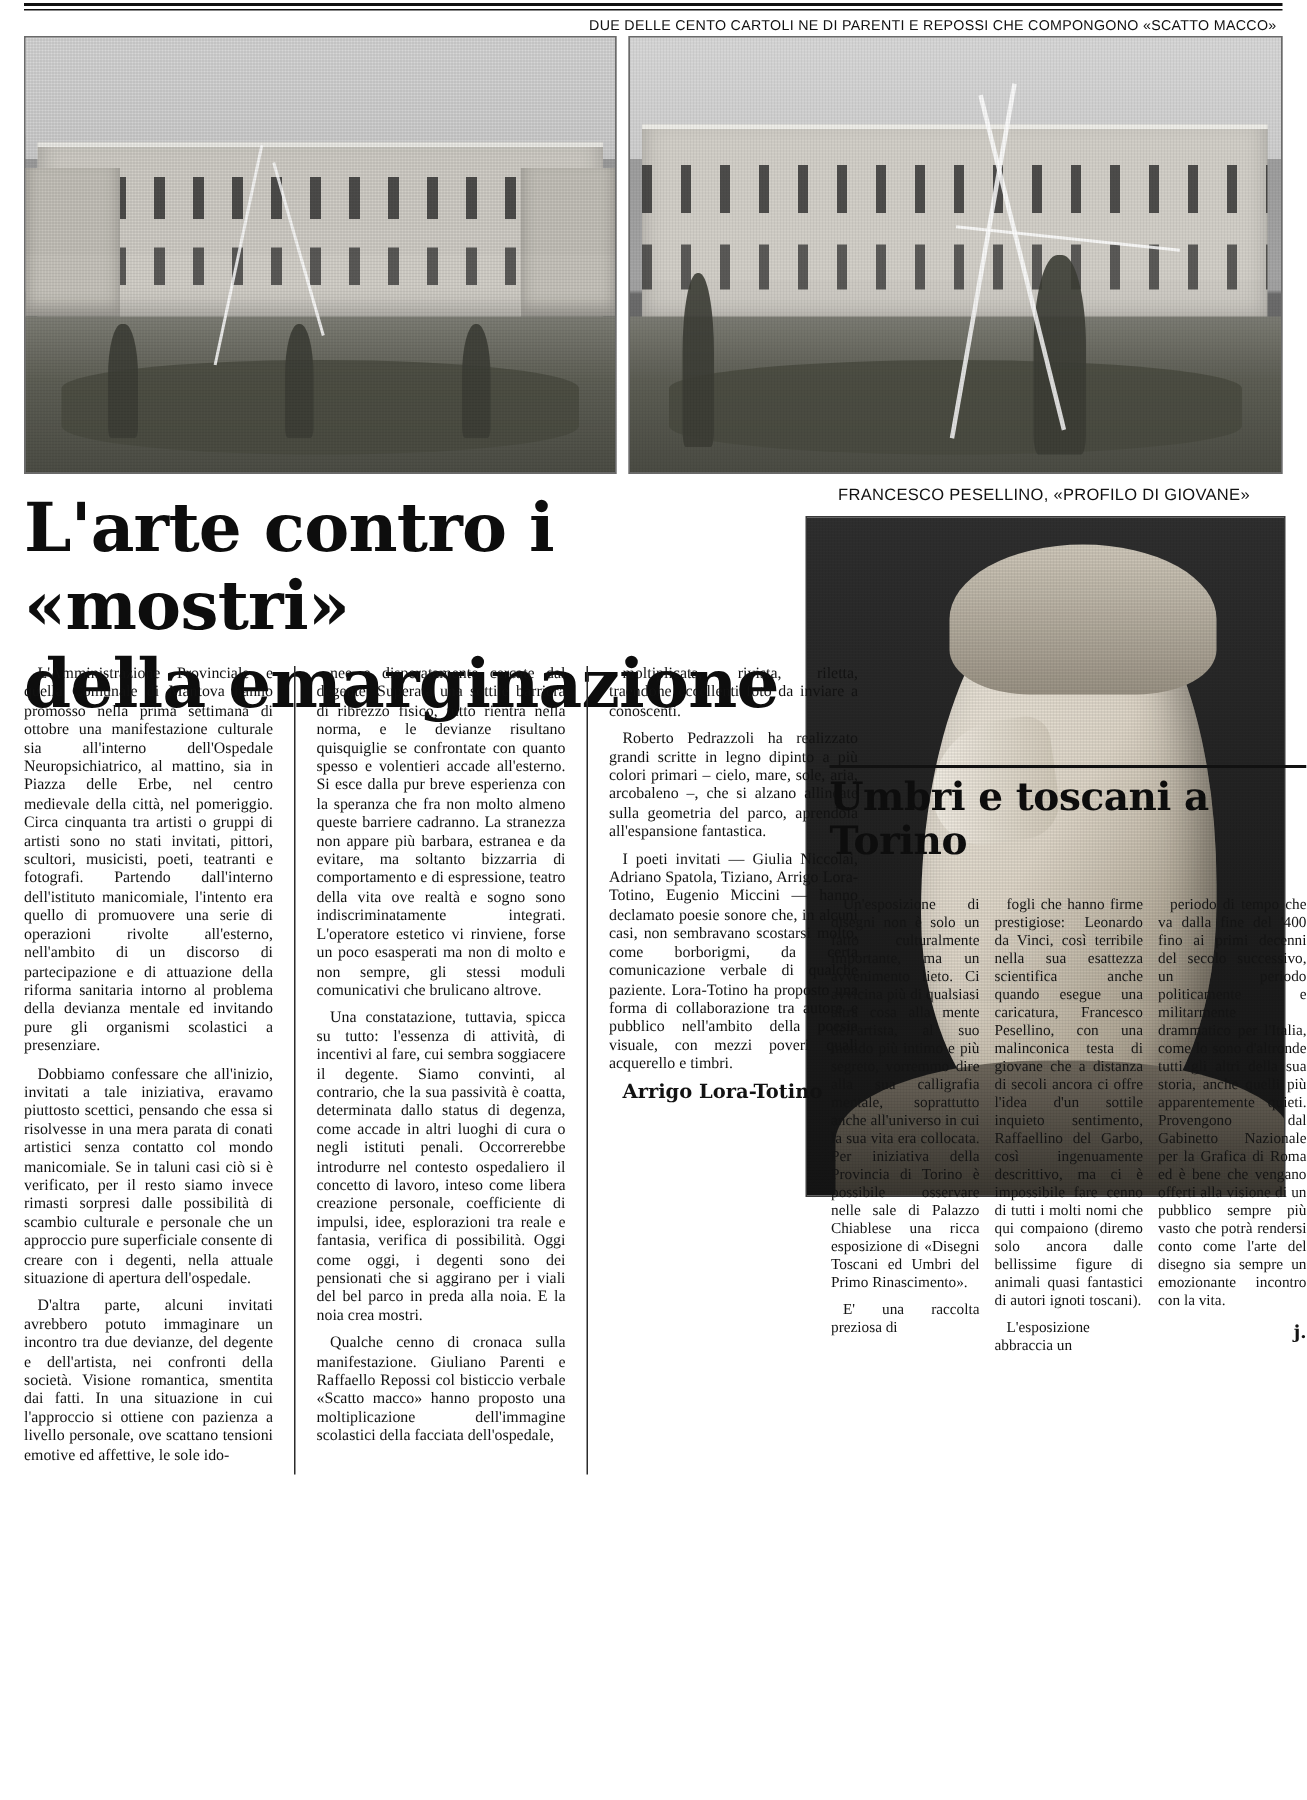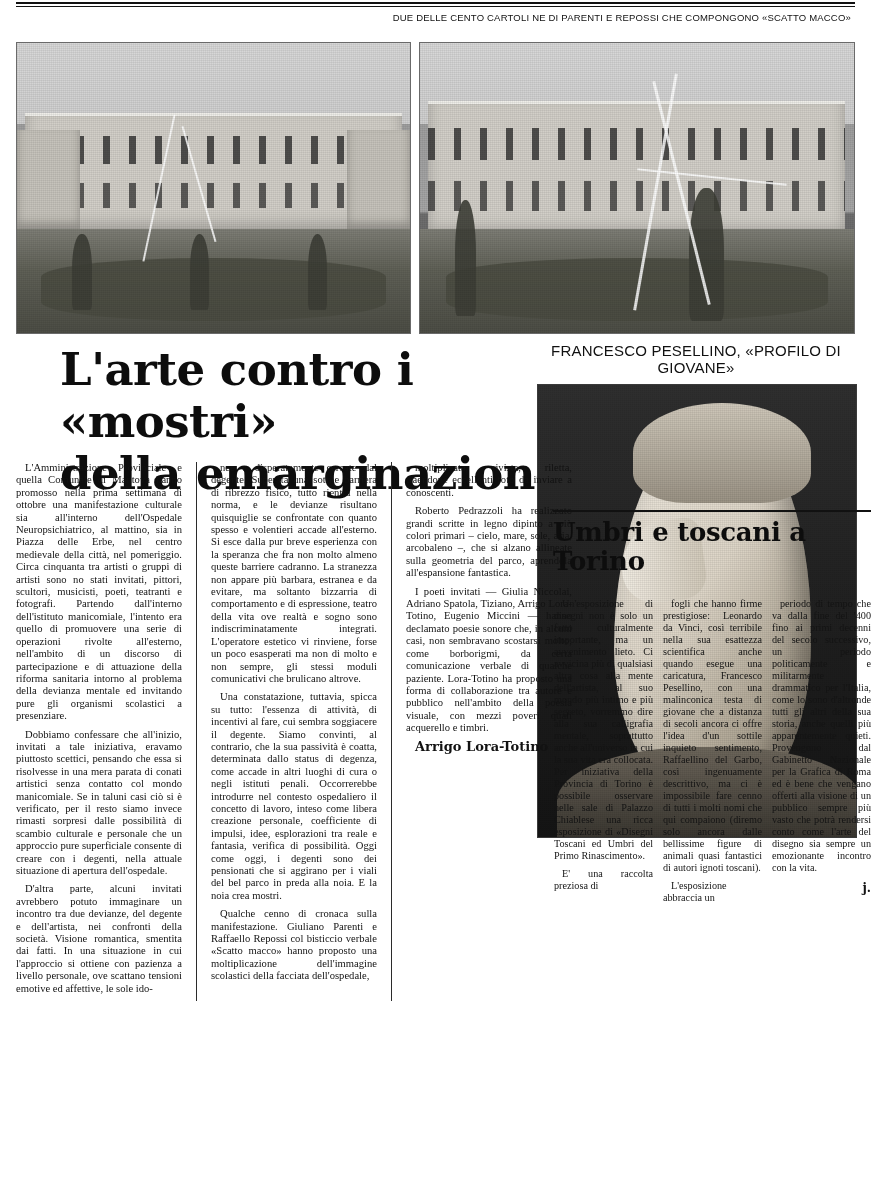--- a/index.html
+++ b/index.html
@@ -55,21 +55,21 @@
     border-top: 1px solid #111;
     margin-top: 2px;
   }
 
   
   .photo-caption-top {
     text-align: right;
     font-family: "Liberation Sans", sans-serif;
     font-size: 9.5px;
     letter-spacing: 0.2px;
-    padding: 5px 4px 19px 0;
+    padding: 5px 4px 1px 0;
     color: #111;
   }
 
   
   .photo-row {
     display: flex;
     gap: 8px;
   }
   .photo {
     position: relative;
@@ -169,42 +169,41 @@
     position: absolute;
     background: rgba(255,255,255,0.85);
     transform-origin: center;
   }
 
   
   .headline-zone {
     position: relative;
     margin-top: 10px;
     height: 118px;
-    margin-left: 44px;
   }
   .headline {
     font-family: "DejaVu Serif", serif;
     font-weight: bold;
     font-size: 45px;
     line-height: 52px;
     letter-spacing: -0.5px;
     color: #0d0d0d;
     width: 540px;
   }
 
   
   .portrait-block {
     position: absolute;
     right: 0;
     top: -10px;
     width: 318px;
   }
   .portrait-caption {
     font-family: "Liberation Sans", sans-serif;
-    font-size: 15px;
+    font-size: 11px;
     letter-spacing: 0.2px;
     text-align: center;
     padding: 8px 0 8px 0;
     color: #111;
   }
   .portrait {
     position: relative;
     width: 318px;
     height: 452px;
     background: linear-gradient(to bottom, #2f2f2f 0%, #1d1d1d 60%, #141414 100%);

